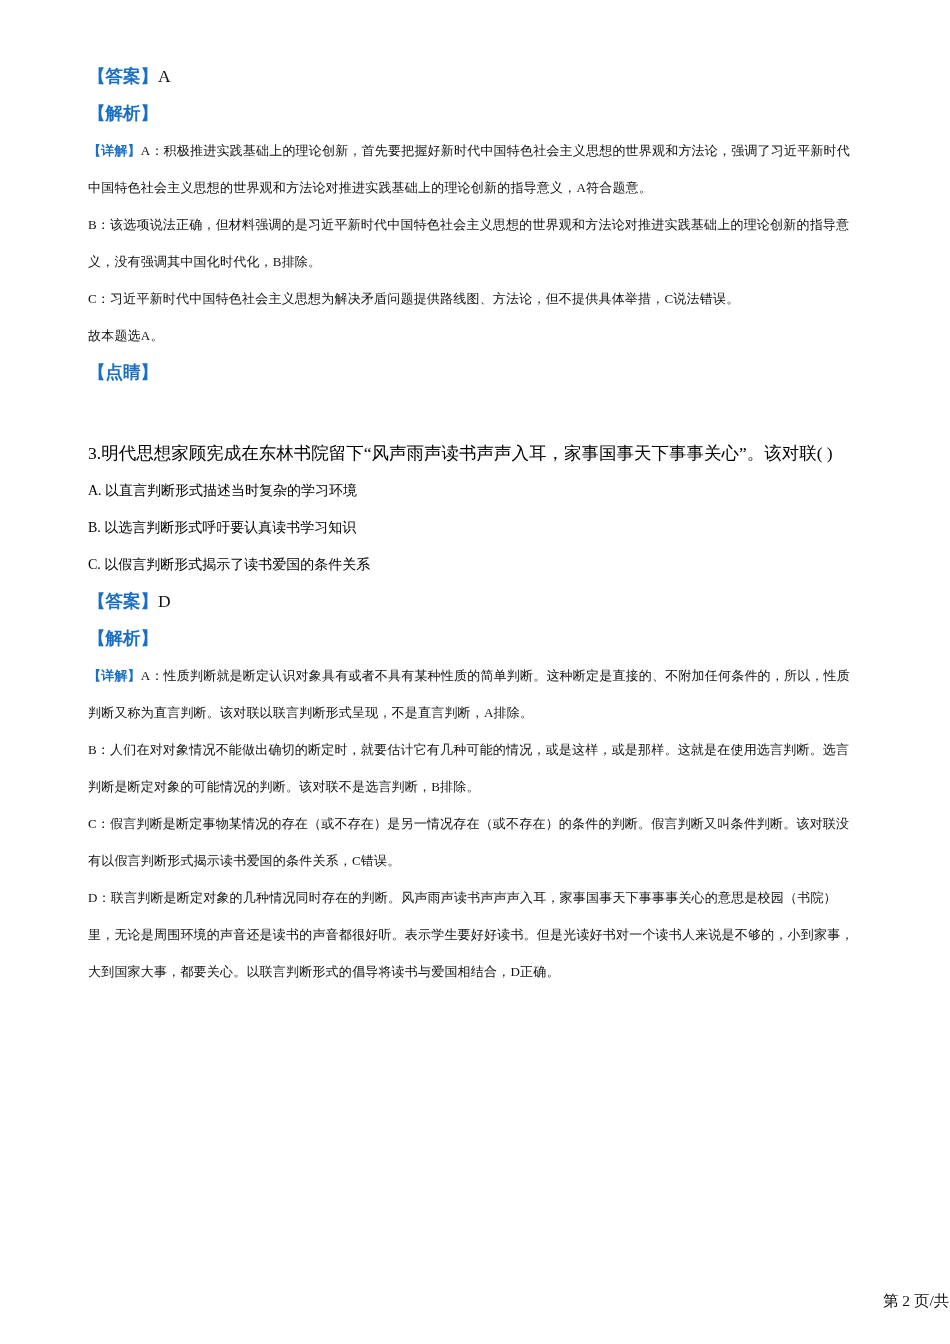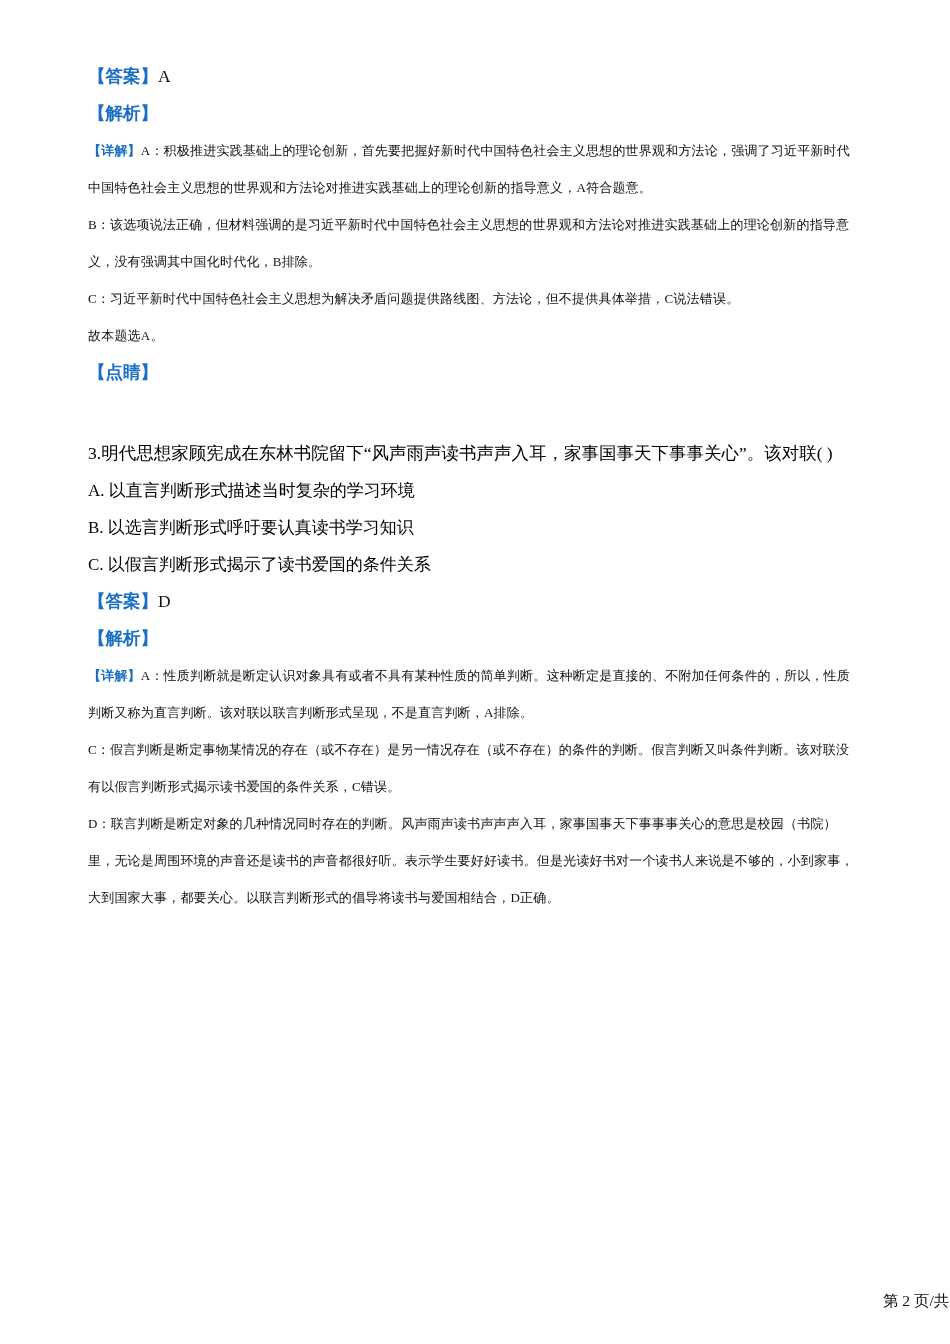--- a/index.html
+++ b/index.html
@@ -42,21 +42,21 @@
   }
   .ans-val {
     color: #111111;
   }
   .block-gap-lg { height: 44px; }
   .q-stem {
     font-size: 17.5px;
     line-height: 37px;
   }
   .opt {
-    font-size: 17px;
+    font-size: 14px;
     line-height: 37px;
   }
   .footer {
     position: absolute;
     bottom: 32px;
     left: 0;
     width: 950px;
     text-align: right;
     font-size: 15.5px;
     color: #111111;
@@ -101,20 +101,21 @@
   <div class="ans-line">
     <span class="tag">【答案】</span><span class="ans-val">D</span>
   </div>
 
   <div class="ans-line">
     <span class="tag">【解析】</span>
   </div>
 
   <div class="line"><span class="tag">【详解】</span><span>A：性质判断就是断定认识对象具有或者不具有某种性质的简单判断。这种断定是直接的、不附加任何条件的，所以，性质判断又称为直言判断。该对联以联言判断形式呈现，不是直言判断，A排除。</span></div>
 
+  <div class="line">B：人们在对对象情况不能做出确切的断定时，就要估计它有几种可能的情况，或是这样，或是那样。这就是在使用选言判断。选言判断是断定对象的可能情况的判断。该对联不是选言判断，B排除。</div>
 
   <div class="line">C：假言判断是断定事物某情况的存在（或不存在）是另一情况存在（或不存在）的条件的判断。假言判断又叫条件判断。该对联没有以假言判断形式揭示读书爱国的条件关系，C错误。</div>
 
   <div class="line">D：联言判断是断定对象的几种情况同时存在的判断。风声雨声读书声声声入耳，家事国事天下事事事关心的意思是校园（书院）里，无论是周围环境的声音还是读书的声音都很好听。表示学生要好好读书。但是光读好书对一个读书人来说是不够的，小到家事，大到国家大事，都要关心。以联言判断形式的倡导将读书与爱国相结合，D正确。</div>
 
 
 </div>
 
 <div class="footer">第 2 页/共 15 页</div>
 

